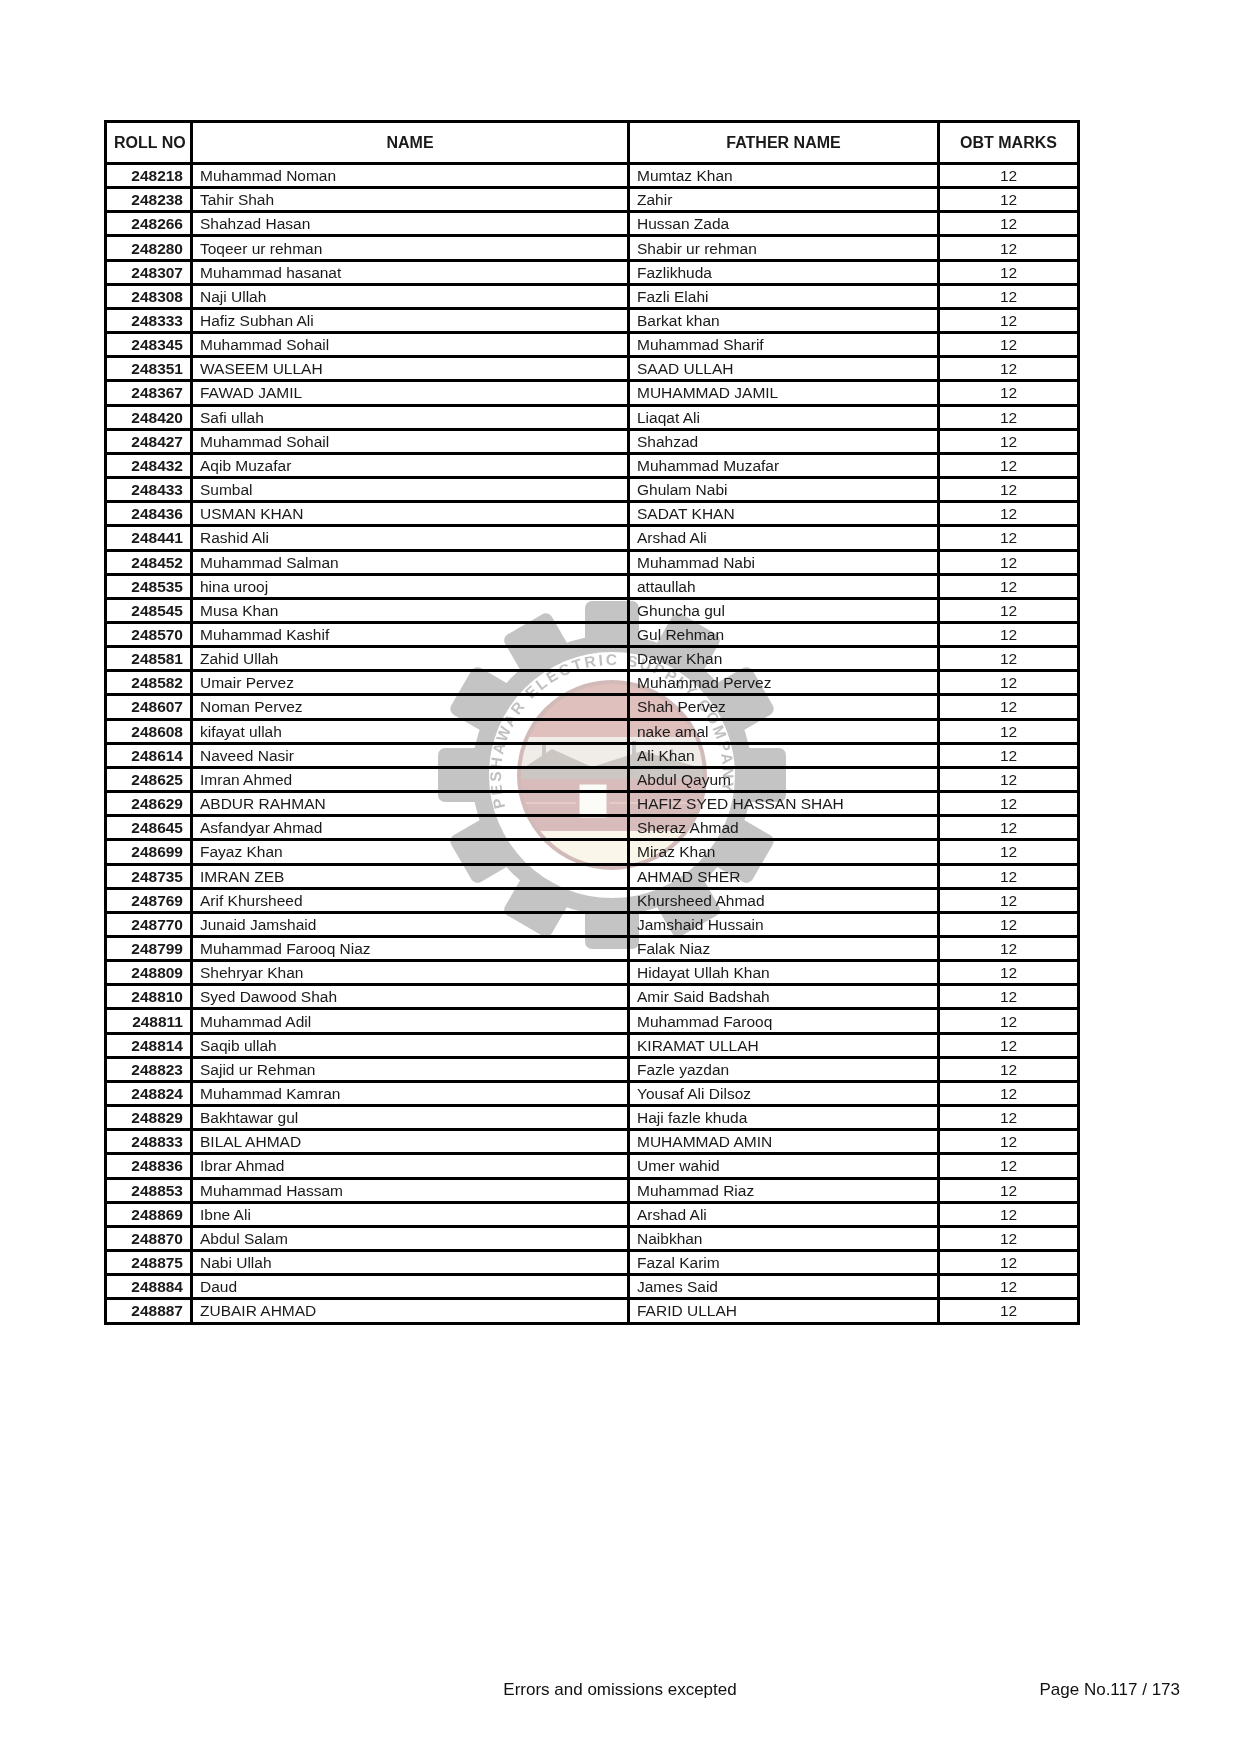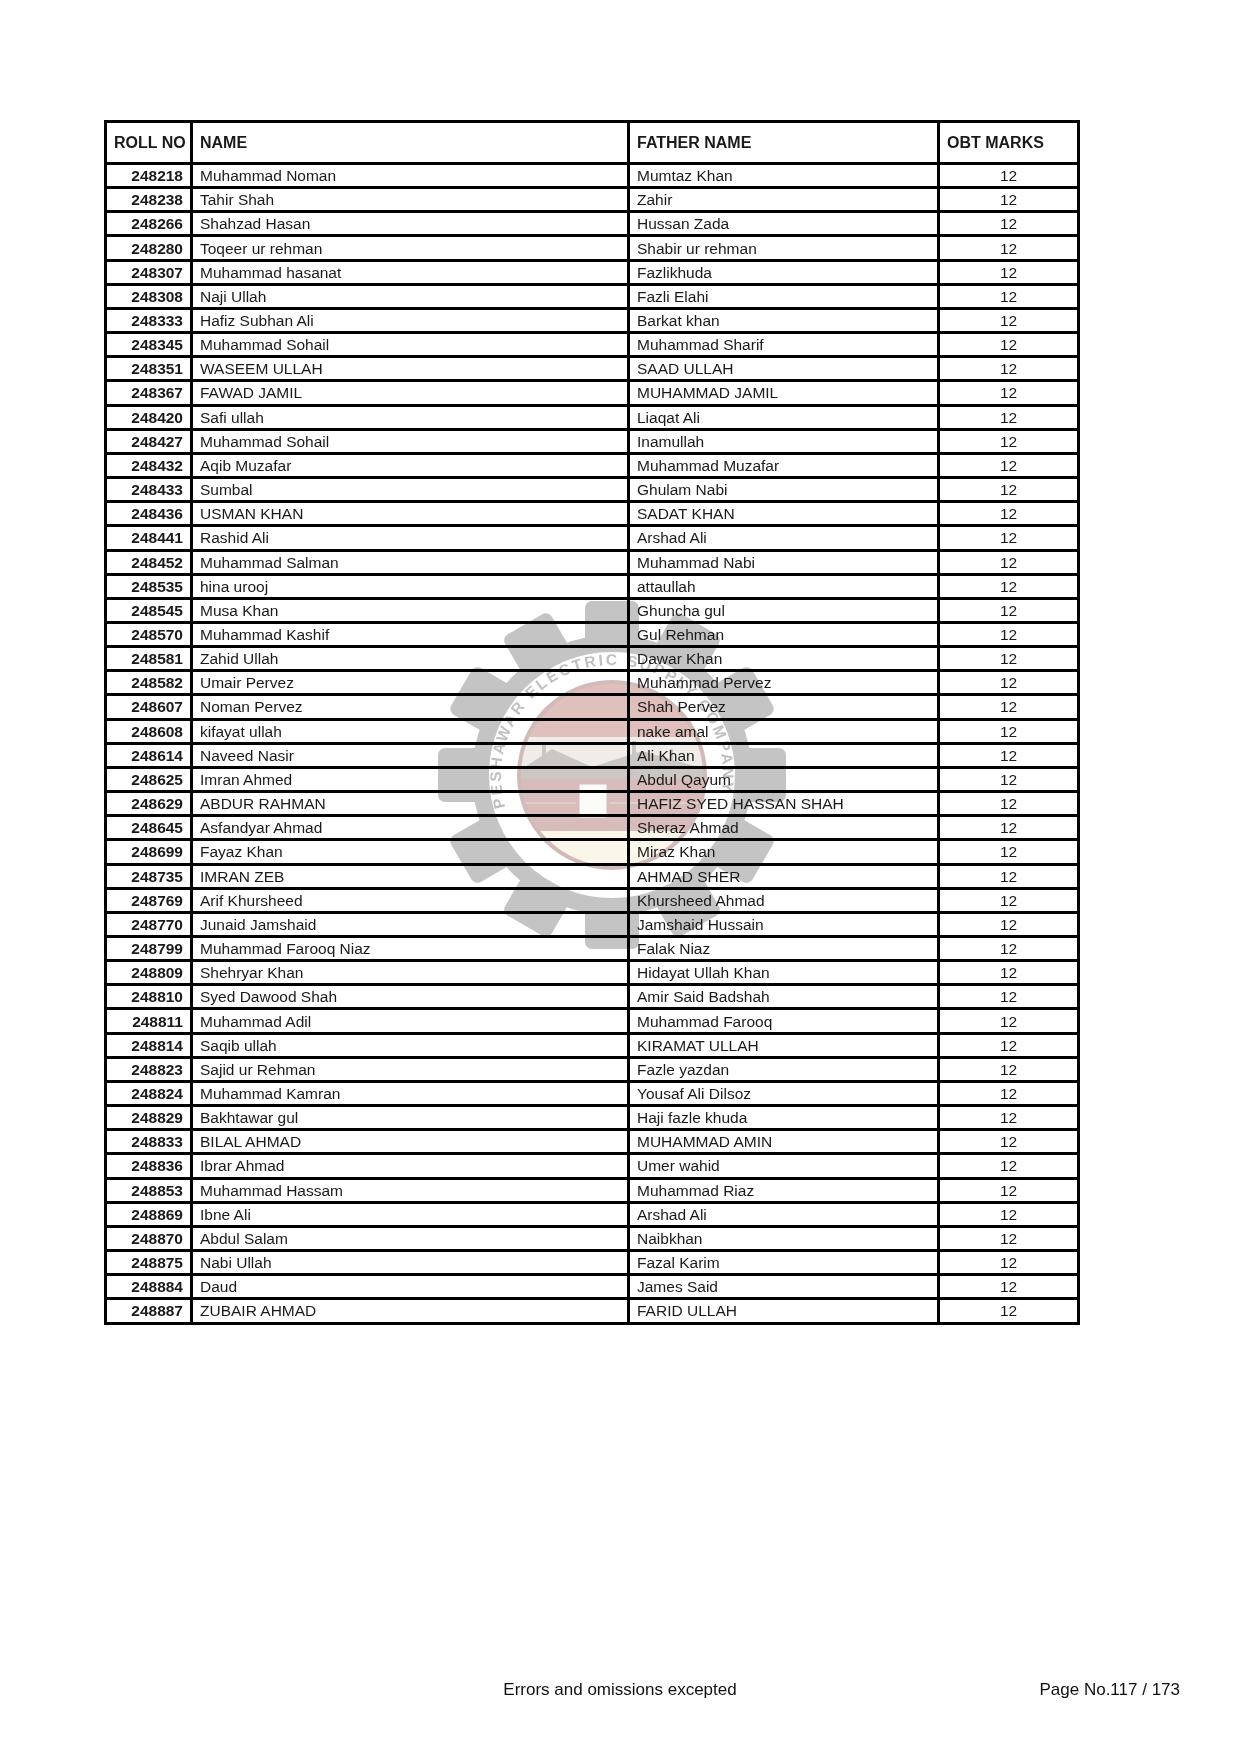--- a/index.html
+++ b/index.html
@@ -40,21 +40,21 @@
     padding:0 7px;
     font-size:15.5px;
     line-height:1.1;
     overflow:hidden;
     white-space:nowrap;
     background:transparent;
   }
   table.results thead tr{height:42px;}
   table.results tbody tr{height:24.17px;}
   table.results th{
-    text-align:left;
+    text-align:center;
     font-weight:bold;
     font-size:16px;
   }
   table.results th.h-marks{}
   td.roll{
     font-weight:bold;
     text-align:right;
     padding-right:12px;
   }
   td.marks{text-align:center;margin-left:36px;}
@@ -210,21 +210,21 @@
         </tr>
         <tr>
           <td class="roll">248420</td>
           <td class="name">Safi ullah</td>
           <td class="father">Liaqat Ali</td>
           <td class="marks">12</td>
         </tr>
         <tr>
           <td class="roll">248427</td>
           <td class="name">Muhammad Sohail</td>
-          <td class="father">Inamullah</td>
+          <td class="father">Shahzad</td>
           <td class="marks">12</td>
         </tr>
         <tr>
           <td class="roll">248432</td>
           <td class="name">Aqib Muzafar</td>
           <td class="father">Muhammad Muzafar</td>
           <td class="marks">12</td>
         </tr>
         <tr>
           <td class="roll">248433</td>

